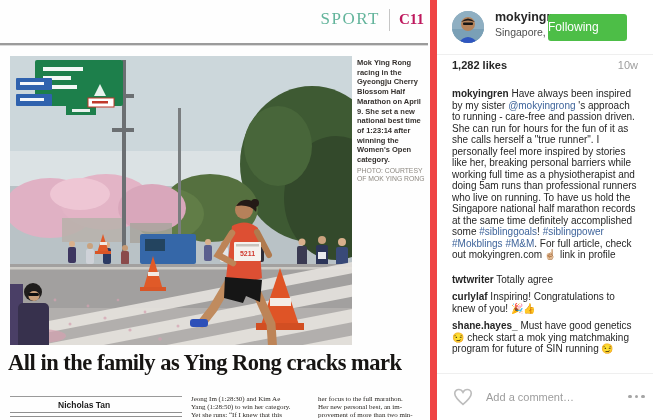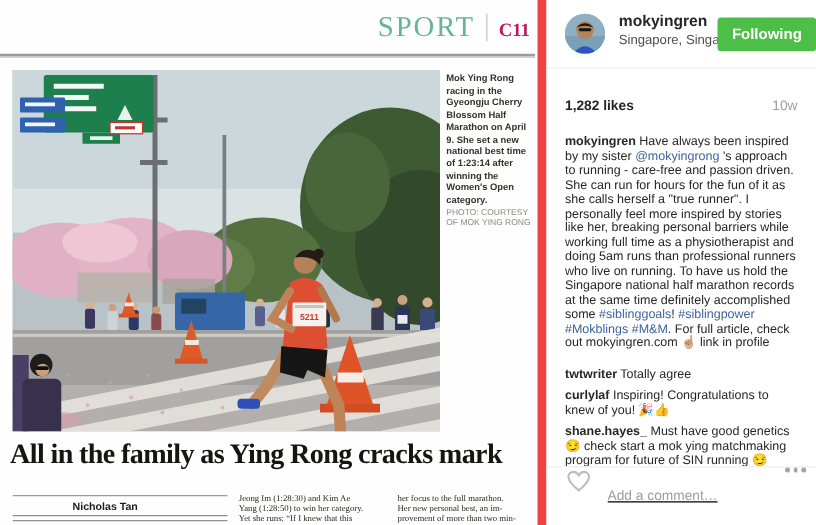--- a/index.html
+++ b/index.html
@@ -3,21 +3,21 @@
 <meta charset="utf-8">
 <style>
   * { margin:0; padding:0; box-sizing:border-box; }
   html,body { width:653px; height:420px; overflow:hidden; background:#fff;
               font-family:"Liberation Sans", sans-serif; }
   .app { width:653px; height:420px; display:flex; }
 
   
   .media { position:relative; width:430px; height:420px; background:#fefefe; overflow:hidden; }
   .np-masthead { position:absolute; top:9px; right:6px; display:flex; align-items:baseline; gap:9px; }
-  .np-section { font-family:"Liberation Serif", serif; font-size:23px; letter-spacing:1.5px;
+  .np-section { font-family:"Liberation Serif", serif; font-size:17px; letter-spacing:1.5px;
                 color:var(--sport_teal); font-weight:400; }
   .np-divider { width:1px; height:22px; background:#c6c6c6; align-self:center; }
   .np-page { font-family:"Liberation Serif", serif; font-size:15px; font-weight:bold; color:#be185d; }
   .np-rule { position:absolute; top:43px; left:0; width:428px; height:3px; background:#9b9b9b; border-bottom:1px solid #d9d9d9; }
   .np-photo { position:absolute; left:10px; top:56px; width:342px; height:289px; background:#b9c2c6; }
   .np-photo svg { display:block; width:100%; height:100%; }
   .np-caption { position:absolute; left:357px; top:58px; width:71px; }
   .np-caption-text { font-size:7.5px; line-height:9.7px; font-weight:bold; color:#35312e; }
   .np-caption-credit { margin-top:2px; font-size:6.8px; line-height:8.6px; color:#8d8880; }
   .np-headline { position:absolute; left:8px; top:350px; width:421px;
@@ -34,33 +34,33 @@
   
   .panel { position:relative; width:223px; height:420px; background:#fff; border-left:7px solid #ef4444;
            display:flex; flex-direction:column; }
   .ig-header { position:relative; height:55px; border-bottom:1px solid #efefef; flex:none; }
   .ig-avatar { position:absolute; left:15px; top:11px; width:32px; height:32px; border-radius:50%;
                overflow:hidden; background:#8fafc2; }
   .ig-avatar svg { display:block; width:100%; height:100%; }
   .ig-id { position:absolute; left:58px; top:10px; }
   .ig-username-hdr { font-size:12.5px; font-weight:bold; color:#262626; line-height:15px; }
   .ig-location { font-size:10.5px; color:#4f4f4f; line-height:14px; }
-  .ig-follow-btn { position:absolute; right:0; top:14px; width:79px; height:27px;
-                   background:var(--accent_green); color:#fff; font-size:12px; font-weight:bold;
-                   border:none; border-radius:3px; text-align:center; line-height:27px; }
+  .ig-follow-btn { position:absolute; right:26px; top:14px; width:79px; height:27px;
+                   background:var(--accent_green); color:#fff; font-size:12px; font-weight:normal;
+                   border:none; border-radius:3px; text-align:left; line-height:27px; }
   .ig-body { flex:none; height:318px; overflow:hidden; padding:0 15px; }
-  .ig-likes-row { margin-top:24px; display:flex; justify-content:space-between; align-items:flex-start; }
+  .ig-likes-row { margin-top:4px; display:flex; justify-content:space-between; align-items:flex-start; }
   .ig-likes { font-size:11px; font-weight:bold; color:#262626; }
   .ig-time { font-size:11px; color:#9d9d9d; }
   .ig-caption { margin-top:17px; font-size:10px; line-height:11.5px; color:#262626; }
   .ig-user { font-weight:bold; color:#262626; }
   .ig-link { color:var(--link_blue); }
   .ig-comment { margin-top:6px; font-size:10px; line-height:11.5px; color:#262626; }
   .ig-comment.first { margin-top:13px; }
-  .ig-footer { flex:none; border-top:1px solid #efefef; height:46px; display:flex; padding:0 15px;text-decoration:underline; }
+  .ig-footer { flex:none; border-top:1px solid #efefef; height:46px; display:flex; align-items:center; padding:0 15px; }
   .ig-heart { width:22px; height:22px; flex:none; }
   .ig-heart svg { display:block; width:22px; height:22px; }
   .ig-comment-input { flex:1; border:none; outline:none; font-size:11px; color:#262626;
                       margin-left:12px; font-family:"Liberation Sans", sans-serif; background:transparent; }
   .ig-comment-input::placeholder { color:#9d9d9d; }
   .ig-more-dots { flex:none; display:flex; gap:3px; }
   .ig-more-dots i { width:3.5px; height:3.5px; border-radius:50%; background:#a5a5a5; display:block; }
 </style>
 </head>
 <body>

